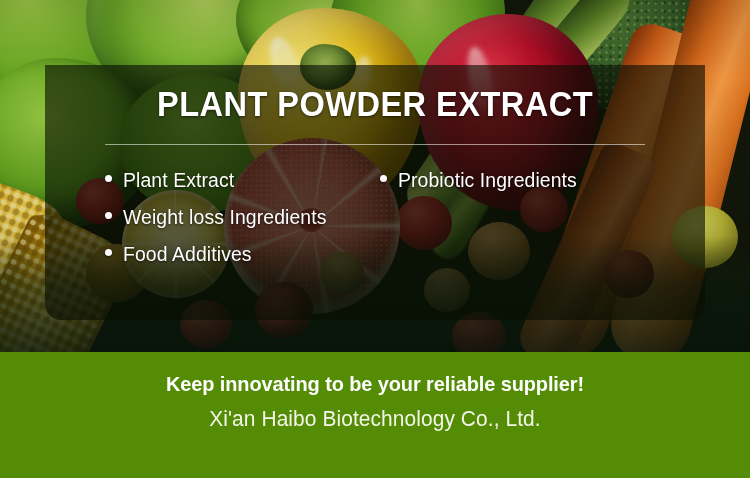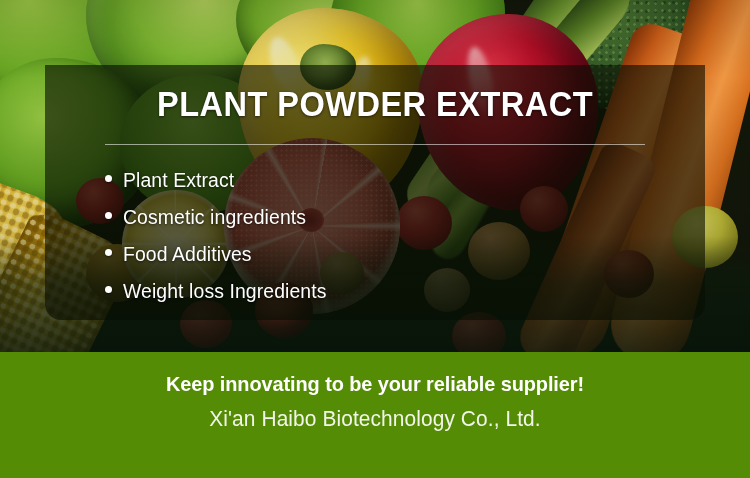--- a/index.html
+++ b/index.html
@@ -541,33 +541,33 @@
 
     <div id="panel-lists">
 
       <div class="list-col left">
         <div class="bullet-row">
           <span class="bullet-dot"></span>
           <span class="bullet-text">Plant Extract</span>
         </div>
         <div class="bullet-row">
           <span class="bullet-dot"></span>
-          <span class="bullet-text">Cosmetic ingredients</span>
+          <span class="bullet-text">Weight loss Ingredients</span>
         </div>
         <div class="bullet-row">
           <span class="bullet-dot"></span>
           <span class="bullet-text">Food Additives</span>
         </div>
+      </div>
+
+      <div class="list-col right">
         <div class="bullet-row">
           <span class="bullet-dot"></span>
-          <span class="bullet-text">Weight loss Ingredients</span>
+          <span class="bullet-text">Probiotic Ingredients</span>
         </div>
-      </div>
-
-      <div class="list-col right">
       </div>
 
     </div>
   </div>
 
   <div id="footer">
     <div id="footer-tagline">Keep innovating to be your reliable supplier!</div>
     <div id="footer-company">Xi'an Haibo Biotechnology Co., Ltd.</div>
   </div>
 

